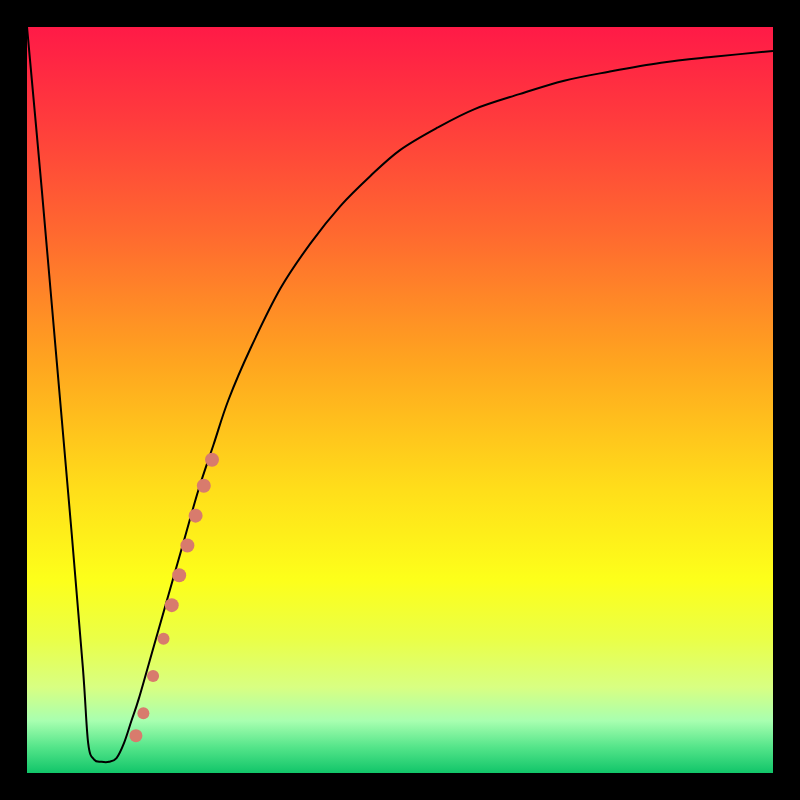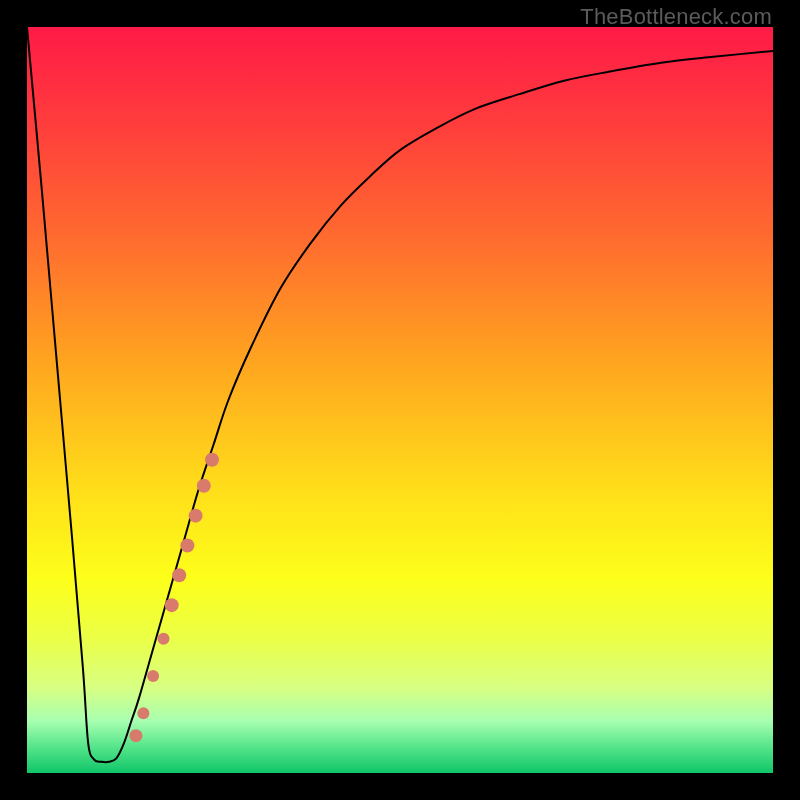--- a/index.html
+++ b/index.html
@@ -35,21 +35,20 @@
     letter-spacing: 0.2px;
     z-index: 10;
     user-select: none;
   }
   svg { display: block; }
 </style>
 </head>
 <body>
 
 <div class="frame">
-  <div class="watermark">TheBottleneck.com</div>
 
   <div class="plot">
     <svg id="chart-svg" width="746" height="746" viewBox="0 0 746 746">
       <defs>
         <linearGradient id="bg-grad" x1="0" y1="0" x2="0" y2="1">
             <stop offset="0%" stop-color="#ff1a47"></stop>
             <stop offset="12%" stop-color="#ff3a3d"></stop>
             <stop offset="28.000000000000004%" stop-color="#ff6a2f"></stop>
             <stop offset="45%" stop-color="#ffa51f"></stop>
             <stop offset="62%" stop-color="#ffde1a"></stop>

